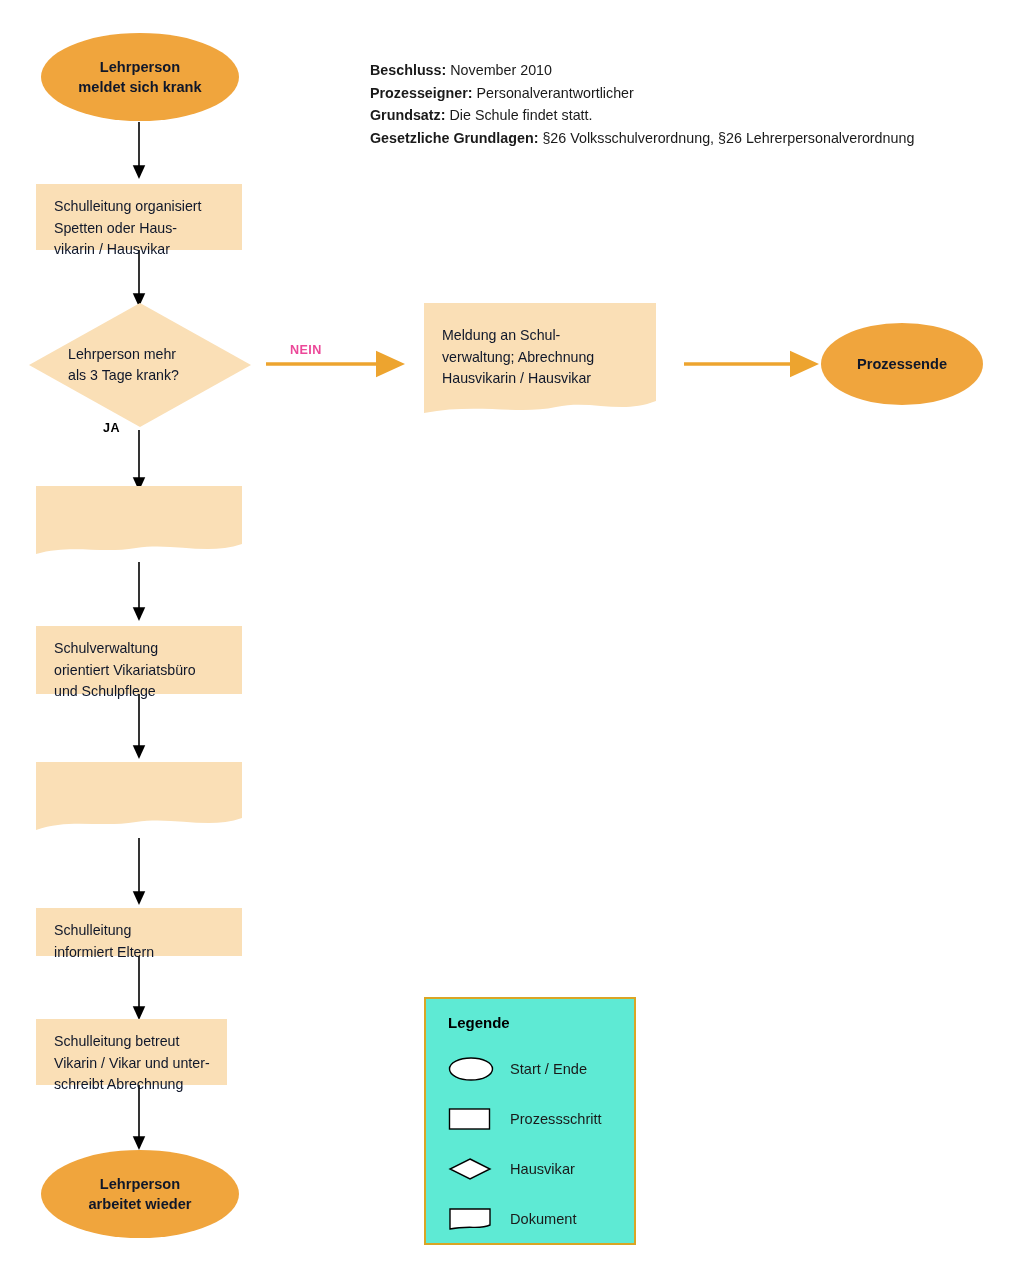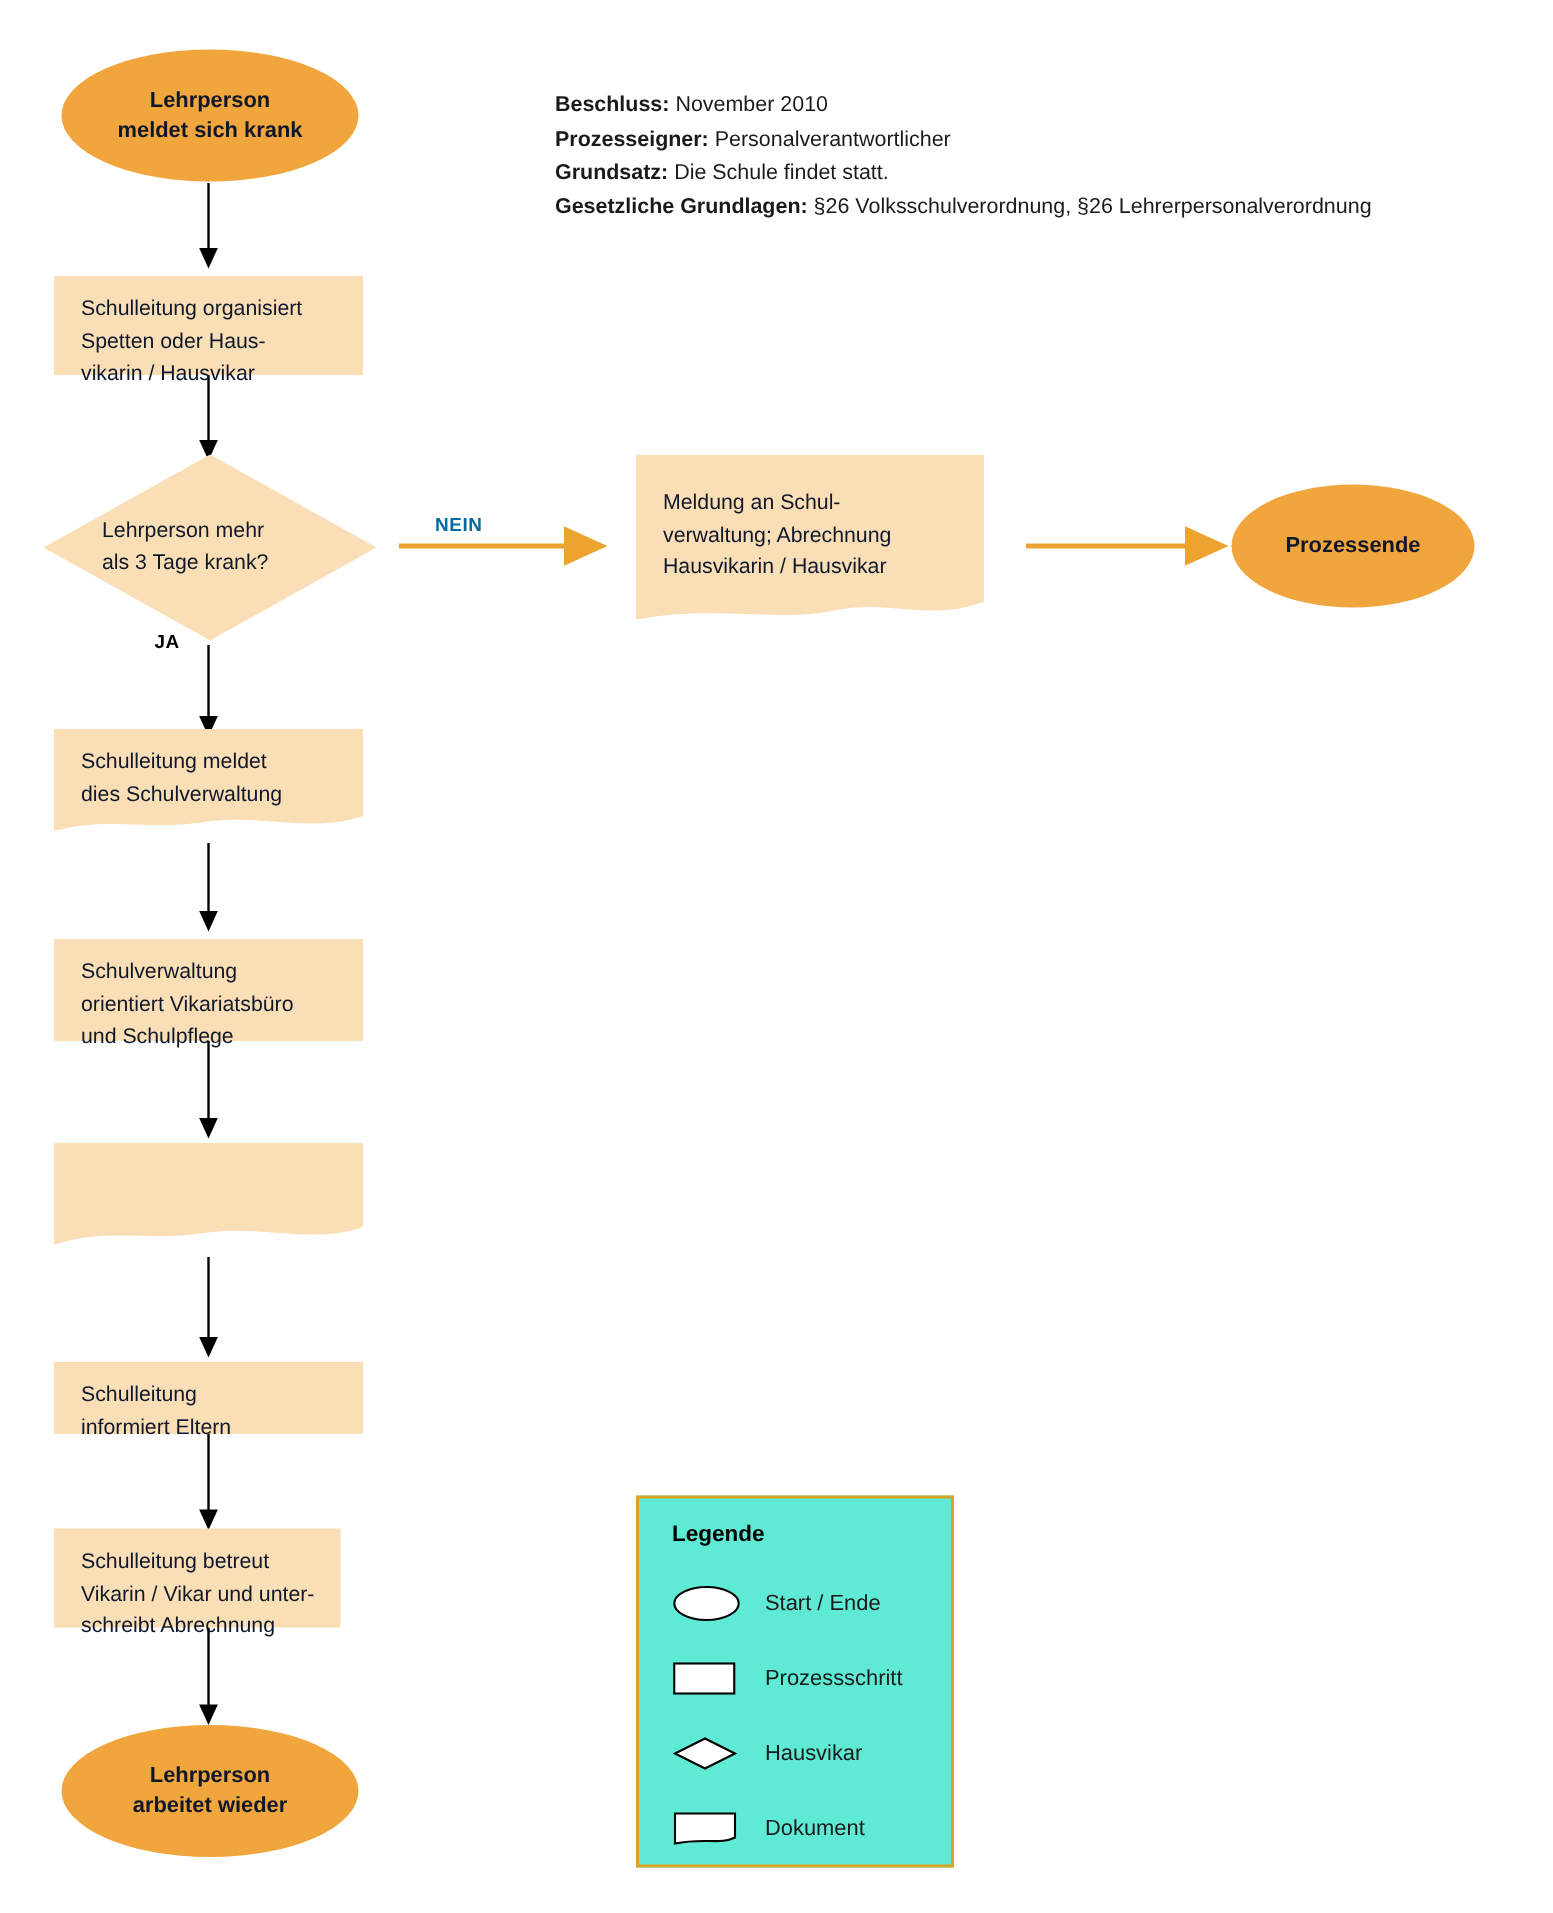--- a/index.html
+++ b/index.html
@@ -106,21 +106,21 @@
   .decision .txt { padding-left: 40px; }
 
   
   .branch-label {
     position: absolute;
     font-size: 12.6px;
     font-weight: bold;
     letter-spacing: 0.4px;
   }
   .branch-ja { color: #000000; }
-  .branch-nein { color: #0369a1; }
+  .branch-nein { color: #ec4899; }
 
   
   #legend {
     position: absolute;
     left: 424px;
     top: 981px;
     width: 212px;
     height: 248px;
     border: 2px solid #d9a525;
     background: #5eead4;
@@ -248,22 +248,20 @@
   <svg style="position:absolute;left:0;top:0;width:100%;height:100%;z-index:1;" viewBox="0 0 164 84" preserveAspectRatio="none">
     <ellipse cx="82" cy="42" rx="81" ry="41" fill="#f0a53d"></ellipse>
   </svg>
   <div class="txt">Prozessende</div>
 </div>
 
 <div class="node document" style="left:36px; top:486px; width:206px; height:76px;">
   <svg class="doc-bg" viewBox="0 0 206 76" preserveAspectRatio="none">
     <path d="M0,0 L206,0 L206,58 C170,70 138,56 100,62 C64,68 36,58 0,68 Z" fill="#fadfb6"></path>
   </svg>
-  <div class="txt">Schulleitung meldet
-dies Schulverwaltung</div>
 </div>
 
 <div class="node process" style="left:36px; top:626px; width:206px; height:68px;">
   <div class="txt">Schulverwaltung
 orientiert Vikariatsbüro
 und Schulpflege</div>
 </div>
 
 <div class="node document" style="left:36px; top:762px; width:206px; height:76px;">
   <svg class="doc-bg" viewBox="0 0 206 76" preserveAspectRatio="none">

